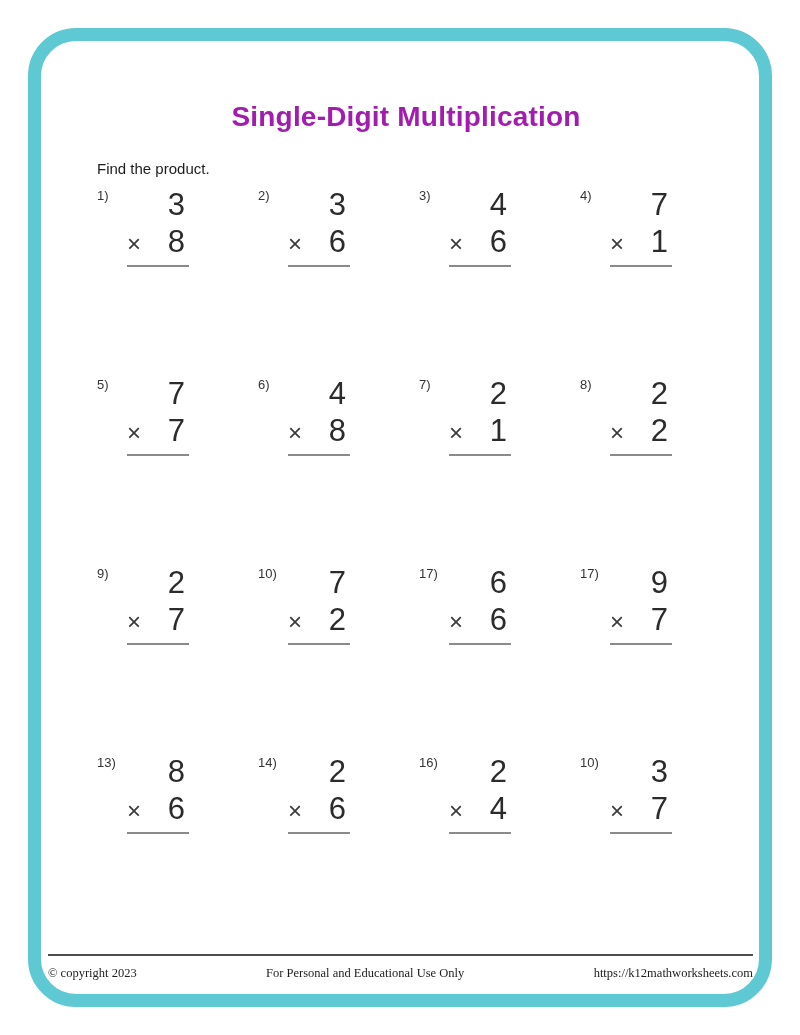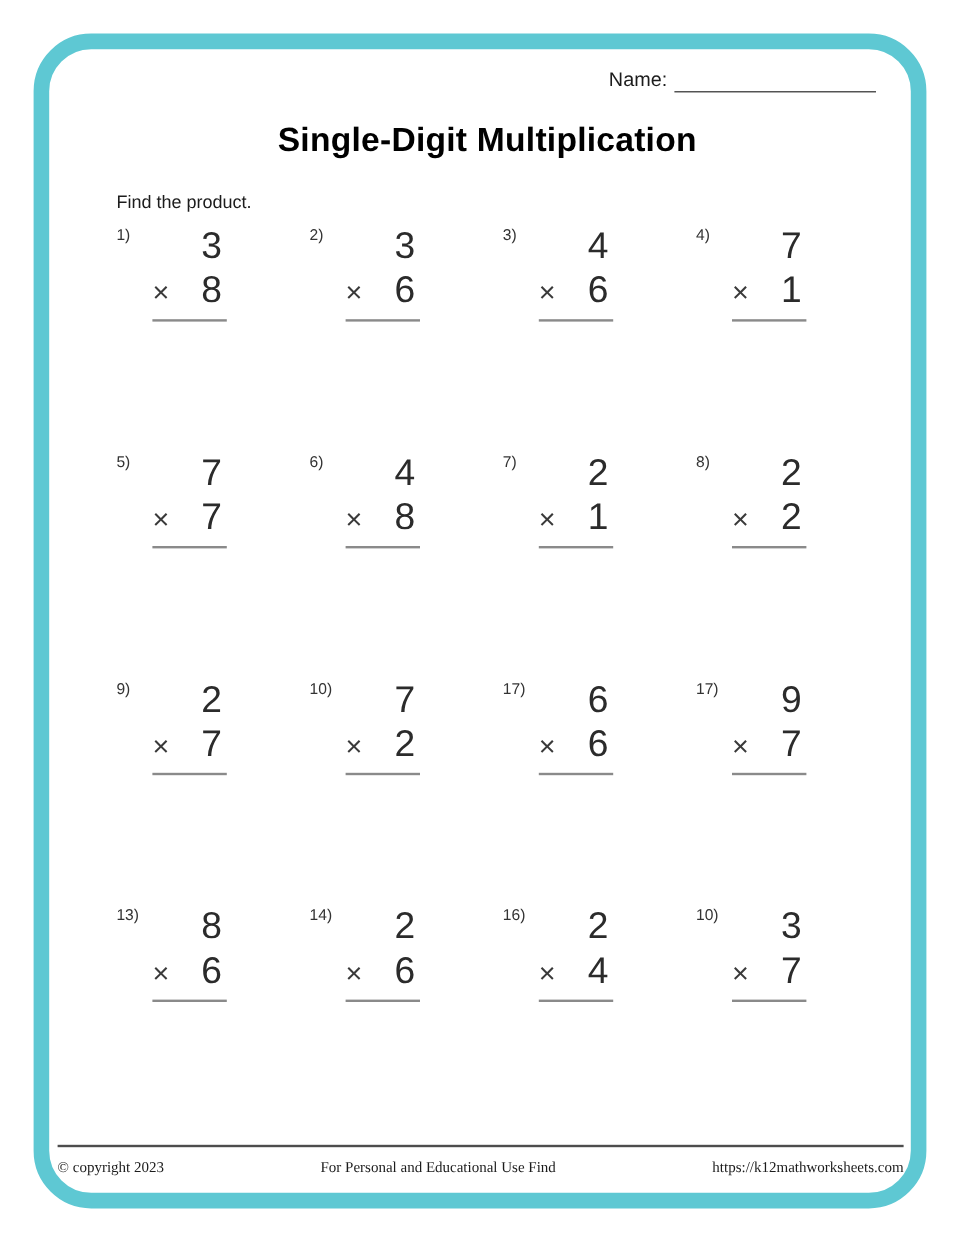--- a/index.html
+++ b/index.html
@@ -14,21 +14,21 @@
   .name-row{
     position:absolute;top:58px;right:70px;font-size:16.5px;color:#1c1c1c;
     display:flex;align-items:flex-end;
   }
   .name-blank{
     display:inline-block;width:168px;height:18px;
     border-bottom:1.6px solid #2b2b2b;margin-left:6px;
   }
   .title{
     position:absolute;top:101px;left:0;right:0;text-align:center;
-    font-size:28px;font-weight:bold;color:#000000;letter-spacing:0.2px;margin-left:12px;
+    font-size:28px;font-weight:bold;color:#a21caf;letter-spacing:0.2px;margin-left:12px;
   }
   .instruction{
     position:absolute;top:160px;left:97px;font-size:15px;color:#1c1c1c;text-align:center;
   }
   .grid{
     position:absolute;left:95px;top:185px;
     display:grid;grid-template-columns:repeat(4,161px);grid-auto-rows:189px;
   }
   .cell{position:relative;}
   .plabel{position:absolute;left:2px;top:3px;font-size:13px;color:#333;}
@@ -53,24 +53,20 @@
     display:flex;justify-content:space-between;align-items:baseline;
     font-size:12.5px;color:#1c1c1c;font-family:Liberation Serif, serif;
   }
 </style>
 </head>
 <body>
 
 <div class="sheet">
   <div class="frame"></div>
 
-  <div class="name-row">
-    <span>Name:</span>
-    <span class="name-blank"></span>
-  </div>
 
   <div class="title">Single-Digit Multiplication</div>
   <div class="instruction">Find the product.</div>
 
   <div class="grid">
 
     <div class="cell">
       <span class="plabel">1)</span>
       <div class="pbox">
         <div class="ptop">3</div>
@@ -260,16 +256,16 @@
         </div>
         <div class="pline"></div>
       </div>
     </div>
 
   </div>
 
   <div class="footer-rule"></div>
   <div class="footer">
     <span>© copyright 2023</span>
-    <span>For Personal and Educational Use Find</span>
+    <span>For Personal and Educational Use Only</span>
     <span>https://k12mathworksheets.com</span>
   </div>
 </div>
 
 </body></html>

